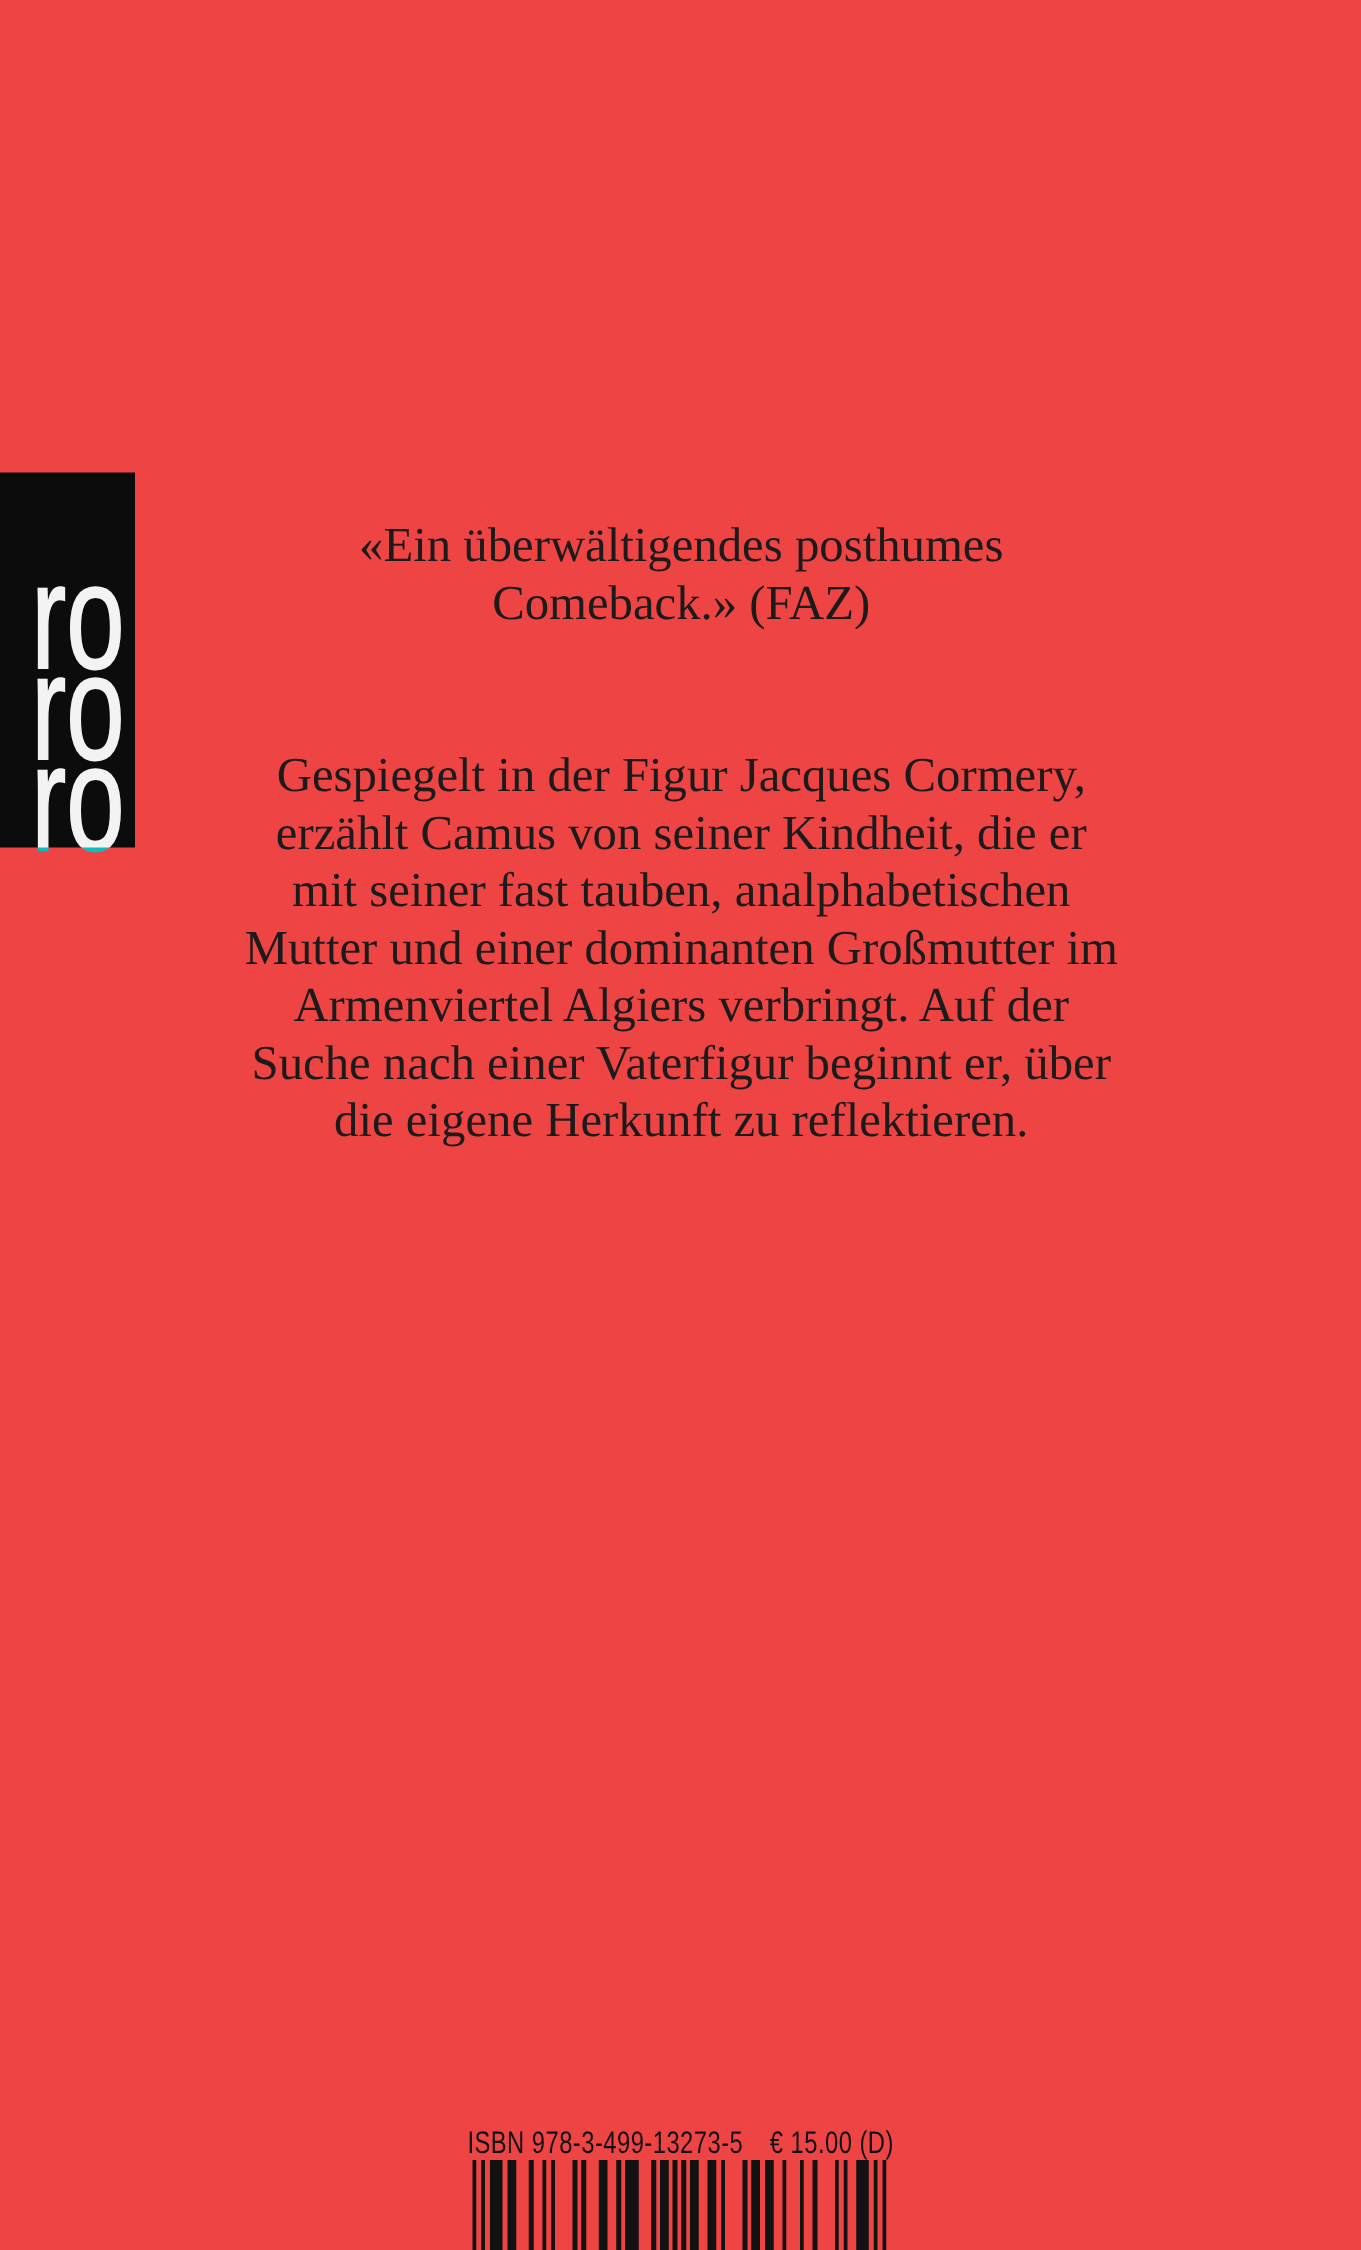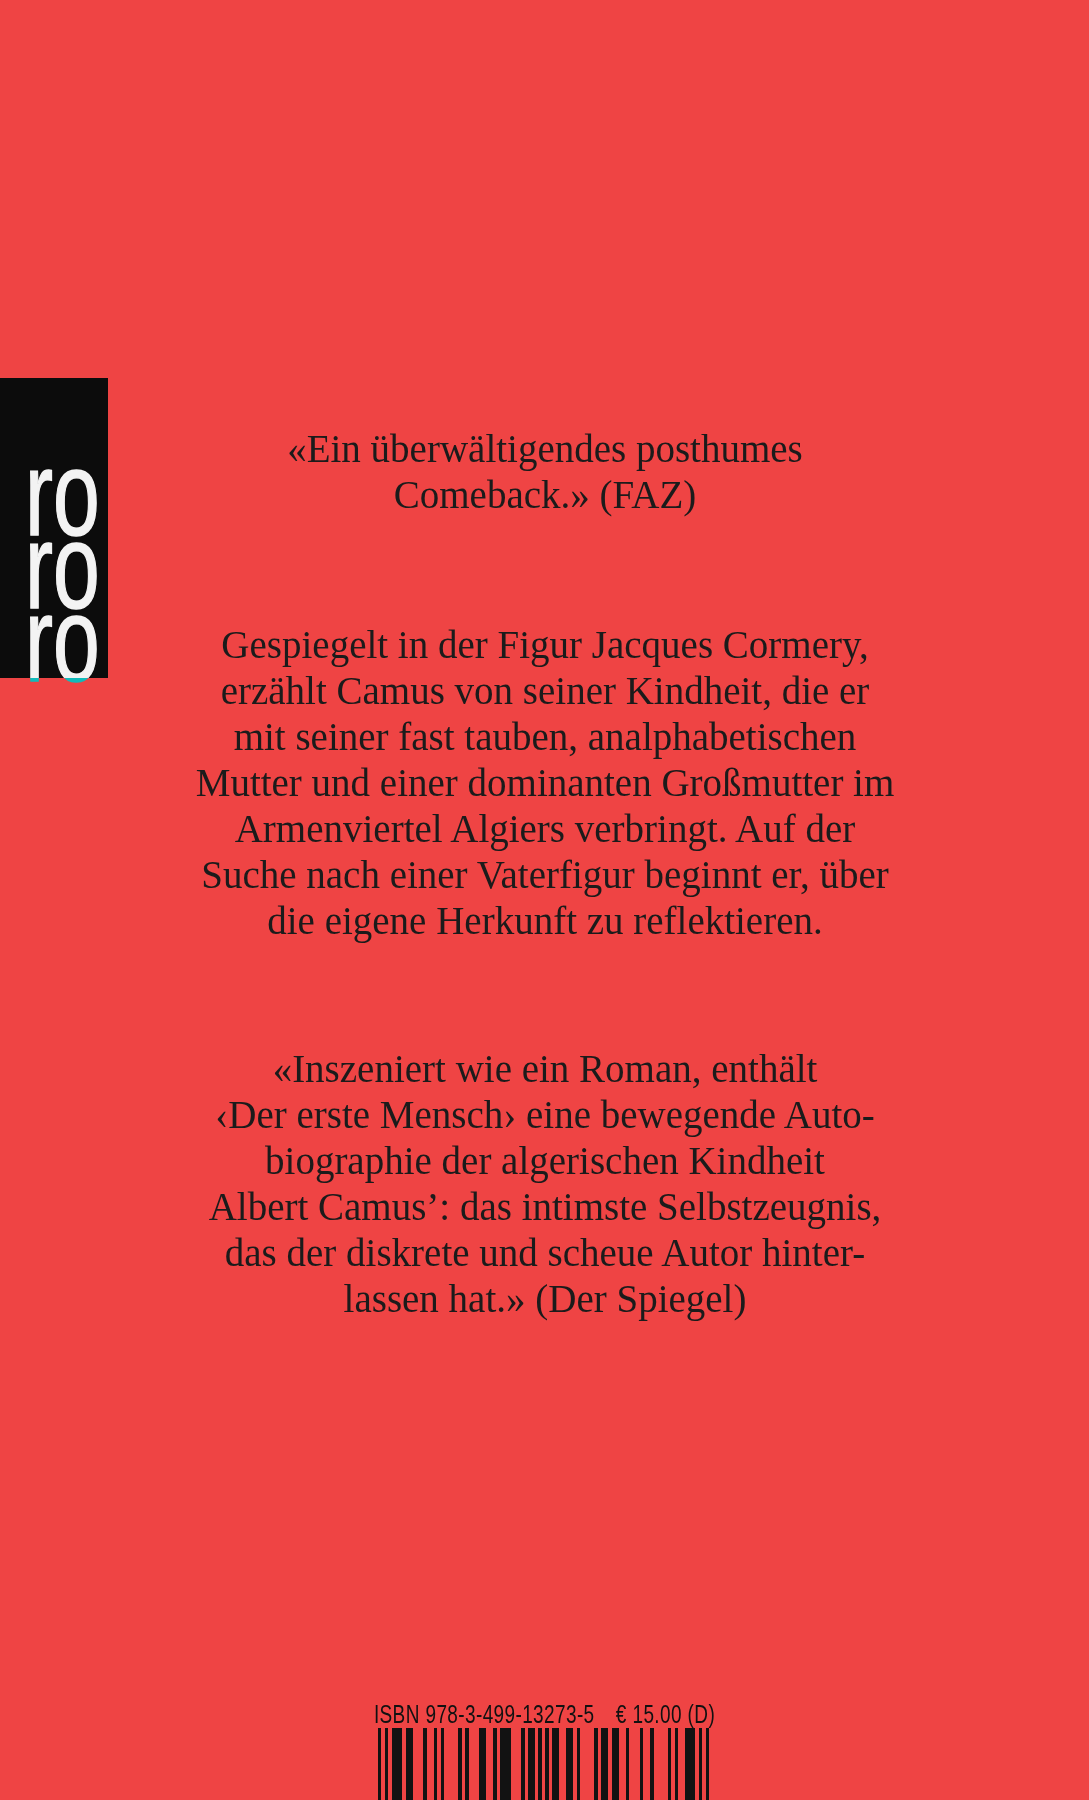--- a/index.html
+++ b/index.html
@@ -30,21 +30,21 @@
     letter-spacing:0;
   }
   
   .text-column{
     position:absolute;left:10px;top:368px;width:1070px;
     text-align:center;
     color:#1b1b1b;
     font-size:39px;line-height:46px;
     white-space:pre-line;
   }
-  .text-column p{margin:12px;}
+  .text-column p{margin:0;}
   .text-column p.quote-top{margin-bottom:46px;}
   .text-column p.synopsis{margin-bottom:44px;}
   
   .isbn-row{
     position:absolute;left:0;top:1700px;width:1089px;
     text-align:center;
     font-family:"Liberation Sans", sans-serif;
     font-size:25px;
     color:#111111;
     letter-spacing:0.5px;
@@ -75,26 +75,20 @@
   <main class="text-column">
     <p class="quote-top">«Ein überwältigendes posthumes
 Comeback.» (FAZ)</p>
     <p class="synopsis">Gespiegelt in der Figur Jacques Cormery,
 erzählt Camus von seiner Kindheit, die er
 mit seiner fast tauben, analphabetischen
 Mutter und einer dominanten Großmutter im
 Armenviertel Algiers verbringt. Auf der
 Suche nach einer Vaterfigur beginnt er, über
 die eigene Herkunft zu reflektieren.</p>
-    <p class="quote-bottom">«Inszeniert wie ein Roman, enthält
-‹Der erste Mensch› eine bewegende Auto-
-biographie der algerischen Kindheit
-Albert Camus’: das intimste Selbstzeugnis,
-das der diskrete und scheue Autor hinter-
-lassen hat.» (Der Spiegel)</p>
   </main>
 
   <div class="isbn-row">
     <span class="isbn">ISBN 978-3-499-13273-5</span><span class="price">€ 15.00 (D)</span>
   </div>
 
   <div class="barcode" id="barcode">
       <div class="m bar" style="width: 1.0526%;"></div>
       <div class="m space" style="width: 1.0526%;"></div>
       <div class="m bar" style="width: 1.0526%;"></div>

